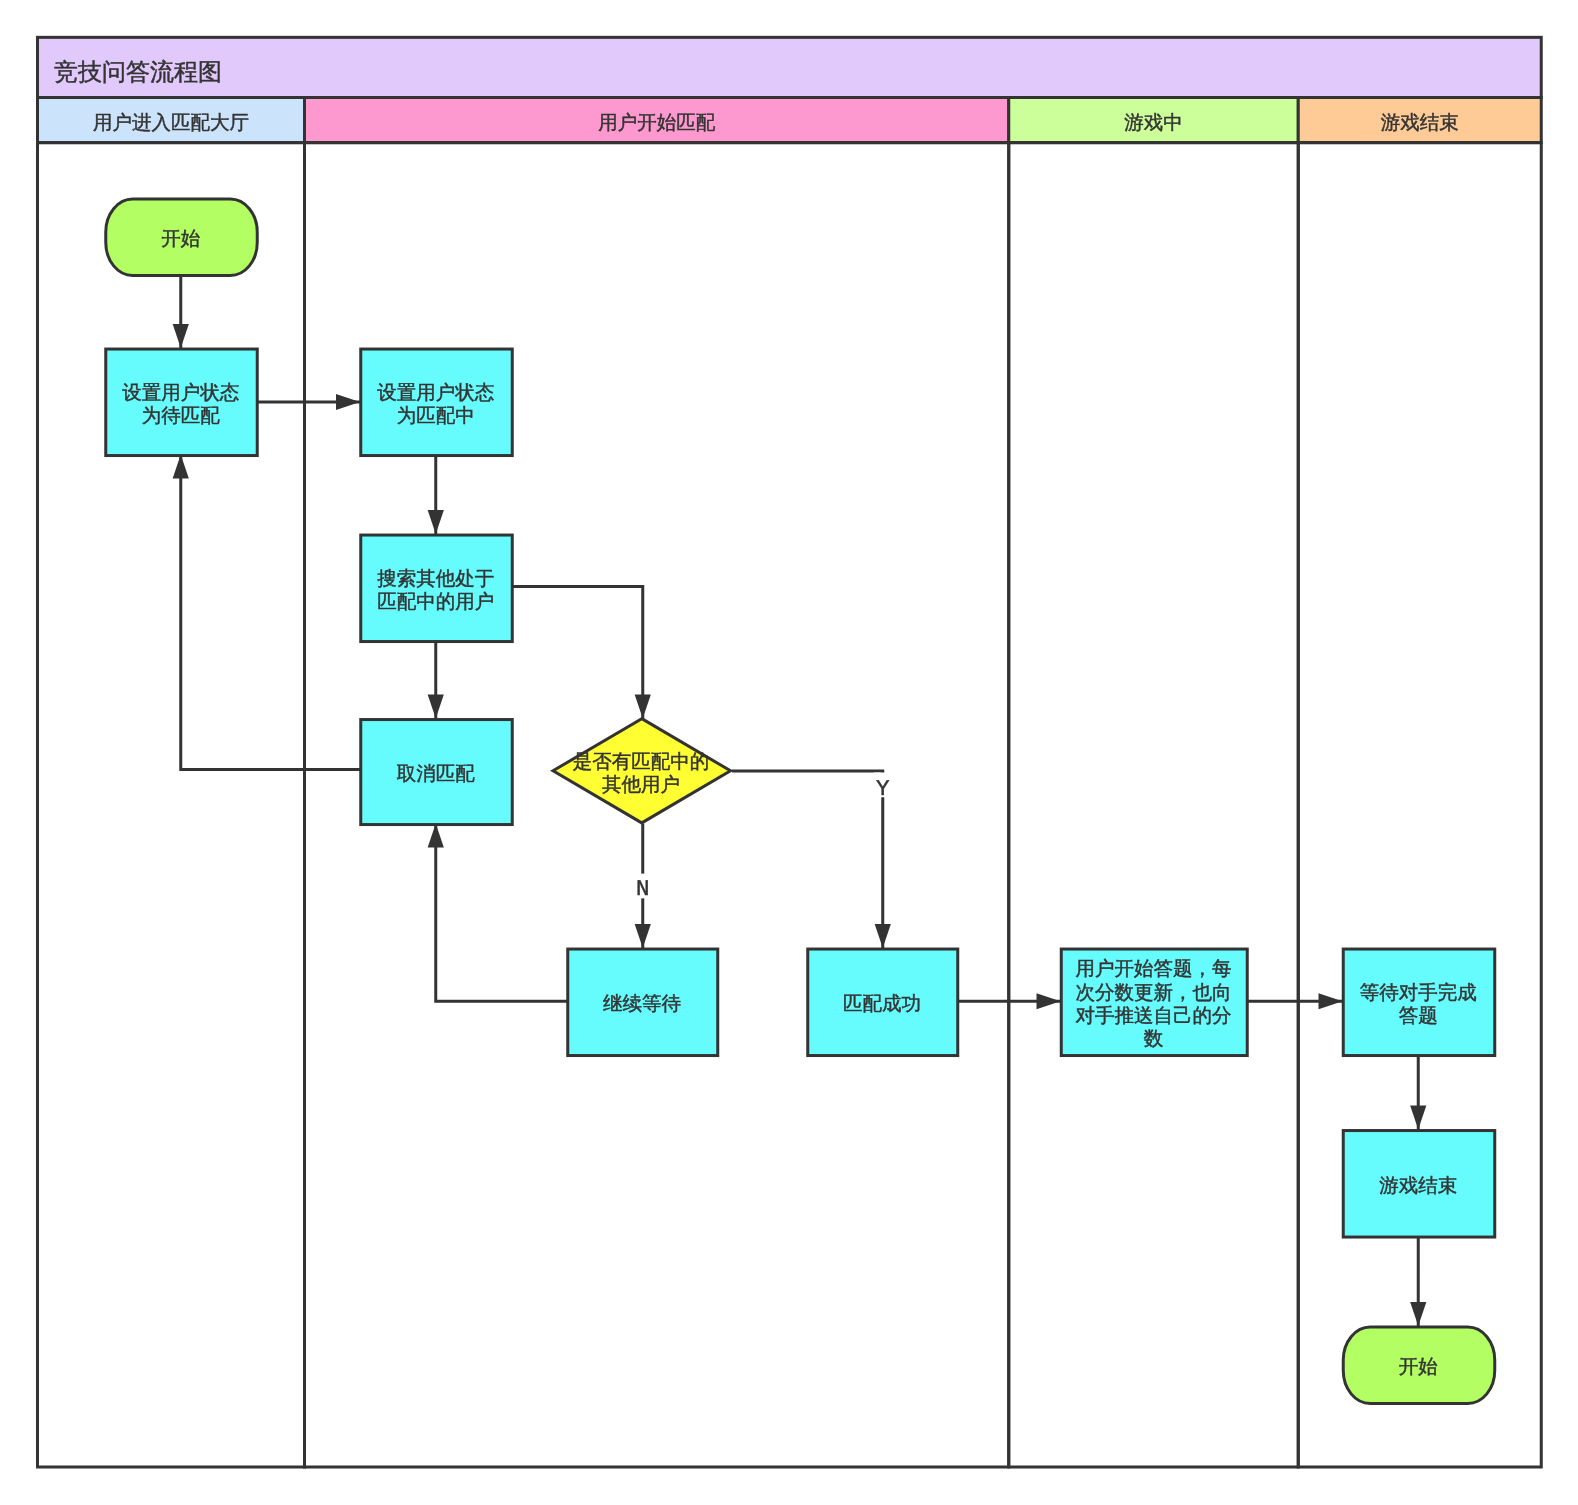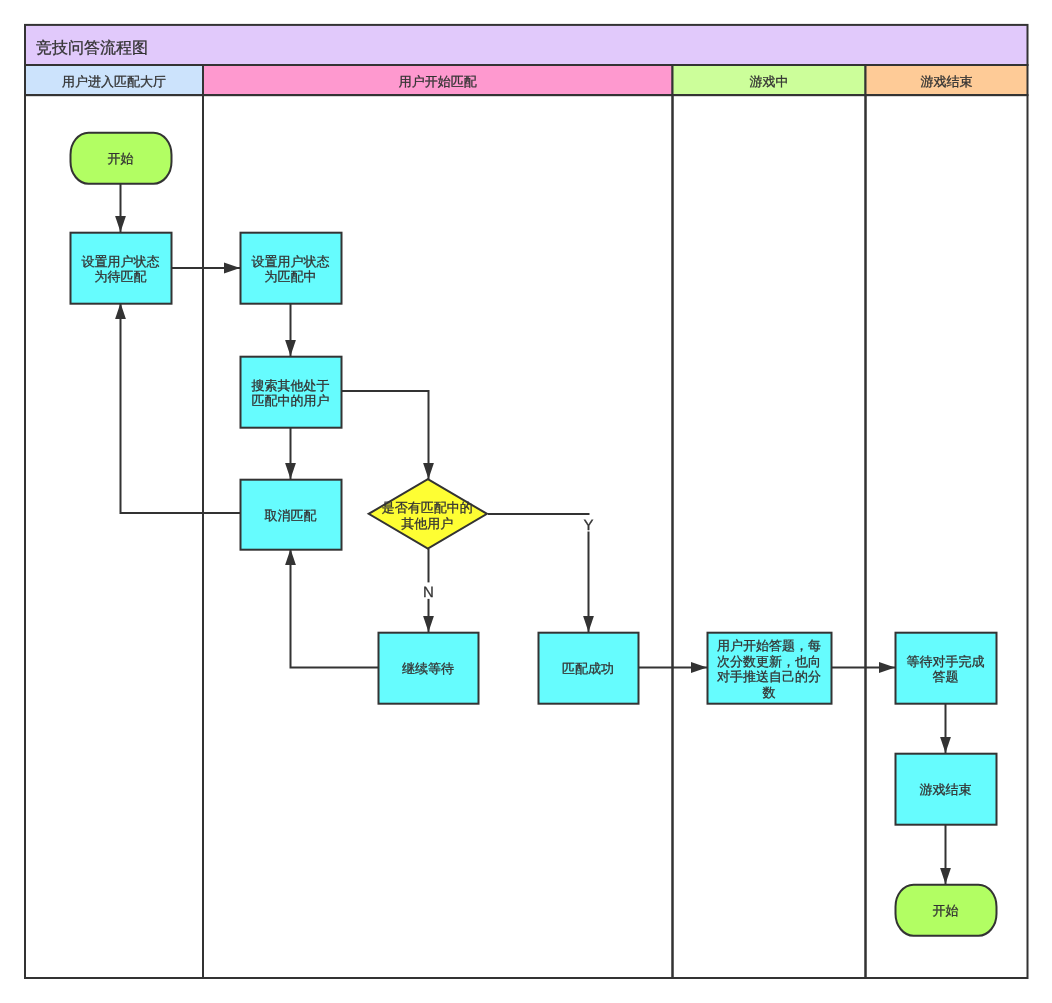--- a/index.html
+++ b/index.html
@@ -1,19 +1,19 @@
 <!DOCTYPE html>
 <html><head>
 <meta charset="utf-8">
 <title>竞技问答流程图</title>
 <style>
   html,body{margin:0;padding:0;background:#ffffff;}
   body{width:1052px;height:1003px;overflow:hidden;font-family:"Liberation Sans",sans-serif;
         -webkit-font-smoothing:antialiased;text-rendering:geometricPrecision;}
-  #stage{position:relative;width:1052px;height:1003px;}
+  #stage{position:relative;width:1052px;height:1003px;font-family:Liberation Mono, monospace;}
   svg{display:block;}
   #stage{will-change:transform;}
   svg text{-webkit-font-smoothing:antialiased;}
   .lane-title{font-size:16px;fill:#333333;stroke:#333333;stroke-width:0.3px;paint-order:stroke;}
   .lane-hdr{font-size:13px;fill:#333333;stroke:#333333;stroke-width:0.3px;paint-order:stroke;}
   .node-label{font-size:13px;fill:#333333;stroke:#333333;stroke-width:0.3px;paint-order:stroke;}
   .edge-label{font-size:15px;fill:#333333;stroke:#333333;stroke-width:0.3px;paint-order:stroke;}
 </style>
 </head>
 <body>

